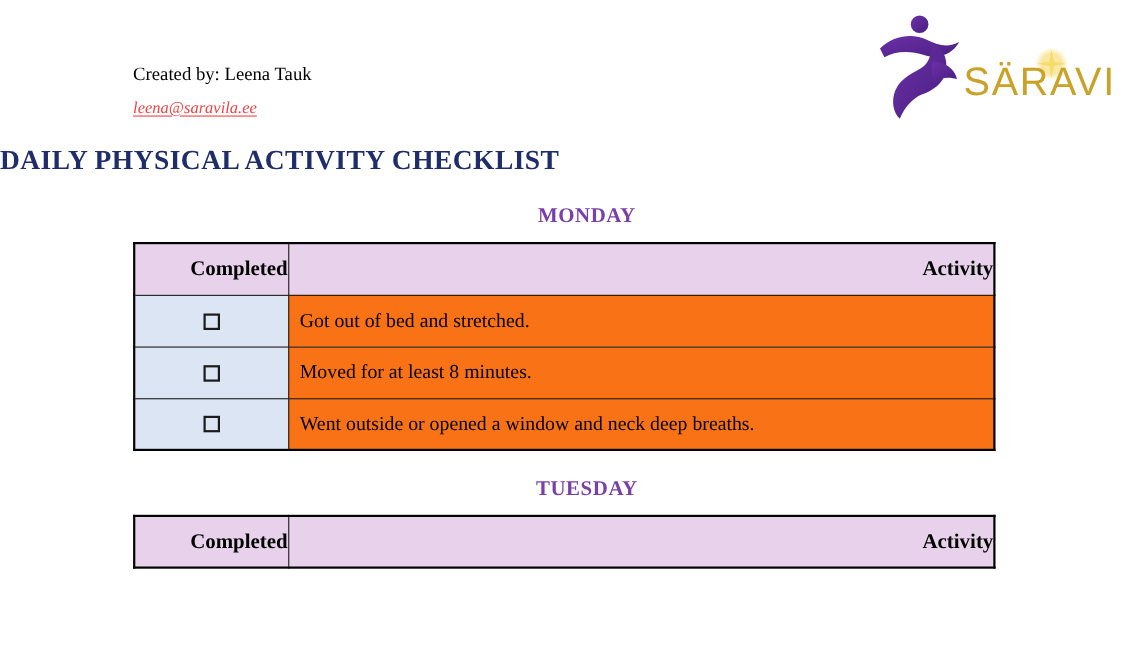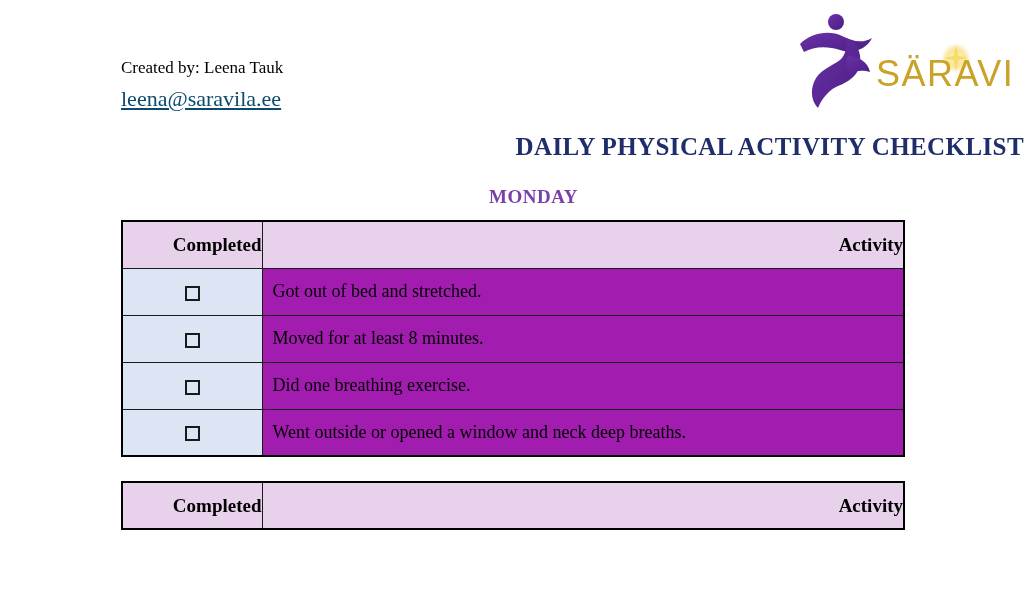--- a/index.html
+++ b/index.html
@@ -29,44 +29,45 @@
     font-family: "Liberation Serif", serif;
     font-size: 17px;
     color: #000000;
     line-height: 28px;
     white-space: nowrap;
   }
   .author-email {
     display: inline-block;
     margin-top: 4px;
     font-family: "Liberation Serif", serif;
-    font-size: 22px;
-    color: #0c4a6e;
+    font-size: 15px;
+    color: #ef4444;
     text-decoration: underline;
     text-underline-offset: 2px;
     line-height: 26px;
     cursor: pointer;
+    font-style: italic;
   }
 
   
   .logo {
     position: absolute;
     right: 14px;
     top: 8px;
     width: 220px;
     height: 108px;
   }
   .logo svg { display: block; width: 220px; height: 108px; }
 
   
   .doc-title {
     position: absolute;
     left: 0; right: 0;
     top: 133px;
-    text-align: right;
+    text-align: left;
     font-family: "Liberation Serif", serif;
     font-weight: bold;
     font-size: 25px;
     letter-spacing: 0.4px;
     color: #1f2d6b;
   }
   .day-heading {
     text-align: center;
     font-family: "Liberation Serif", serif;
     font-weight: bold;
@@ -113,21 +114,21 @@
     color: #000000;
     text-align: right;
   }
   table.checklist td.done-cell {
     background: #dbe5f3;
     text-align: center;
     font-size: 19px;
     color: #111111;
   }
   table.checklist td.act-cell {
-    background: #a21caf;
+    background: #f97316;
     text-align: left;
     padding-left: 10px;
     font-family: "Liberation Serif", serif;
     font-size: 18px;
     color: #000000;
   }
   .checkbox-glyph {
     display: inline-block;
     width: 15px;
     height: 15px;
@@ -198,31 +199,28 @@
               <tr>
                 <td class="done-cell"><span class="checkbox-glyph"></span></td>
                 <td class="act-cell">Got out of bed and stretched.</td>
               </tr>
               <tr>
                 <td class="done-cell"><span class="checkbox-glyph"></span></td>
                 <td class="act-cell">Moved for at least 8 minutes.</td>
               </tr>
               <tr>
                 <td class="done-cell"><span class="checkbox-glyph"></span></td>
-                <td class="act-cell">Did one breathing exercise.</td>
-              </tr>
-              <tr>
-                <td class="done-cell"><span class="checkbox-glyph"></span></td>
                 <td class="act-cell">Went outside or opened a window and neck deep breaths.</td>
               </tr>
             </tbody>
           </table>
         </div>
       </div>
       <div class="day-section">
+        <div class="day-heading">TUESDAY</div>
         <div class="tbl-wrap">
           <table class="checklist">
             <colgroup>
               <col class="c-done">
               <col class="c-act">
             </colgroup>
             <thead>
               <tr>
                 <th>Completed</th>
                 <th>Activity</th>

